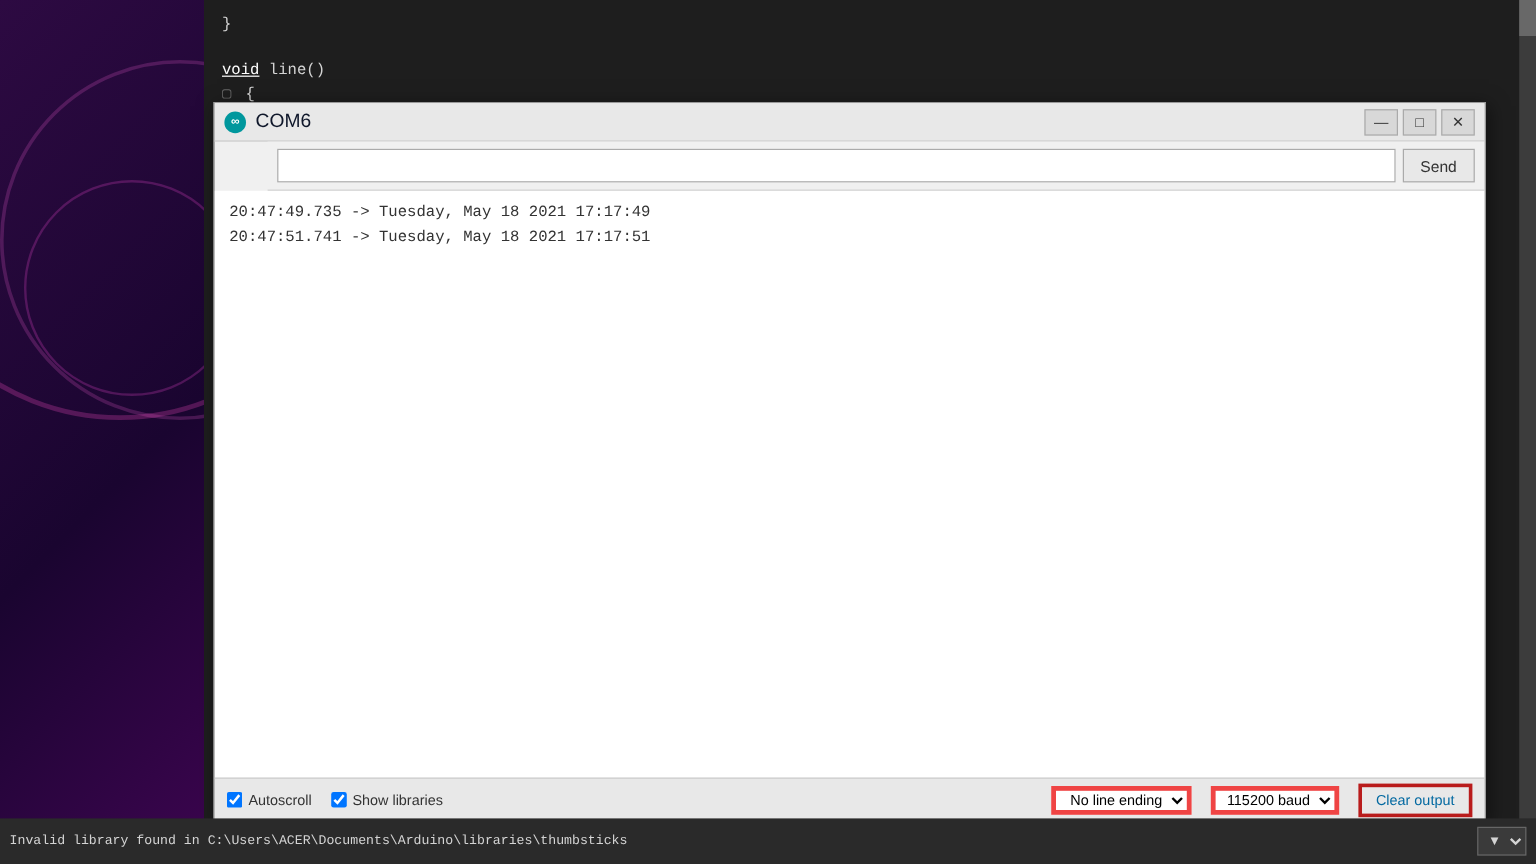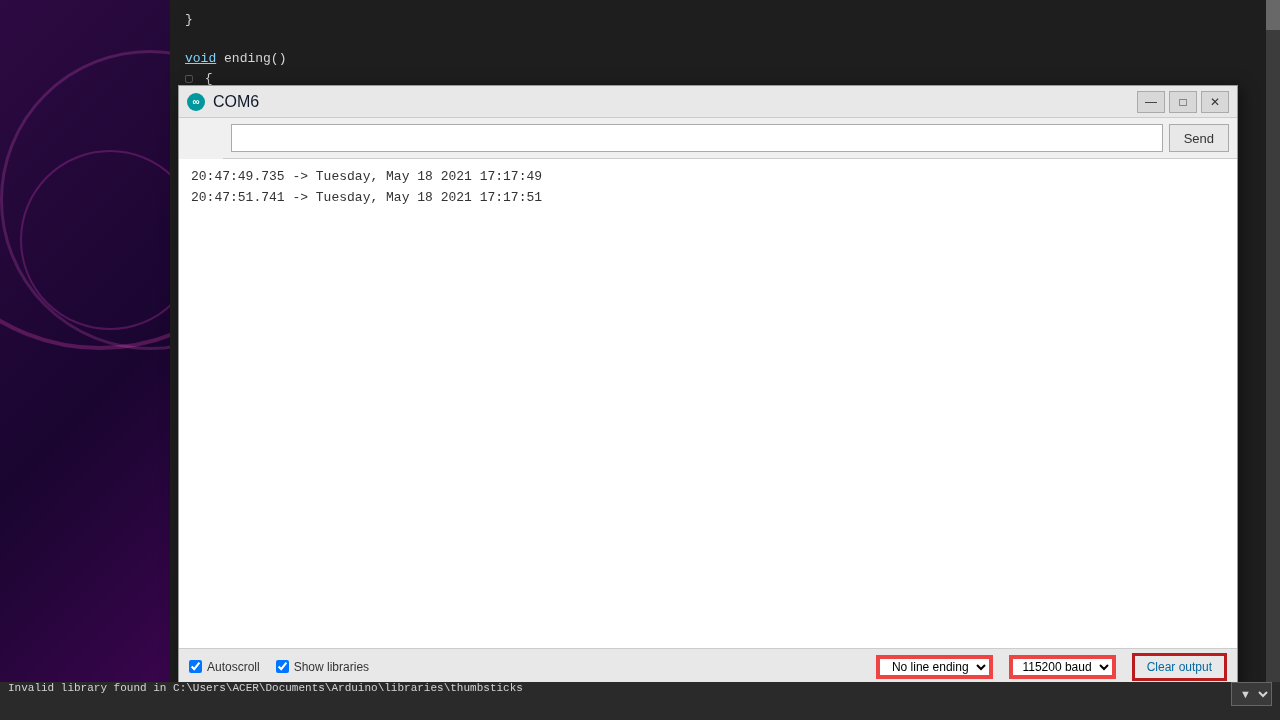--- a/index.html
+++ b/index.html
@@ -20,21 +20,21 @@
       right: 0;
       bottom: 0;
       background: #1e1e1e;
       font-family: 'Courier New', monospace;
       font-size: 13px;
       color: #d4d4d4;
       padding: 10px 15px;
     }
 
     .code-line { line-height: 1.5; }
-    .code-keyword { color: #7dd3fc; text-decoration: underline; }
+    .code-keyword { color: #ffffff; text-decoration: underline; }
     .code-text { color: #d4d4d4; }
     .code-fold { color: #666; margin-right: 4px; }
 
     
     .code-scrollbar {
       position: absolute;
       top: 0;
       right: 0;
       width: 14px;
       height: 100%;
@@ -202,21 +202,21 @@
 
     
     .taskbar-area {
       position: absolute;
       bottom: 0;
       left: 0;
       right: 0;
       height: 38px;
       background: #2a2a2a;
       display: flex;
-      align-items: flex-start;
+      align-items: center;
       padding: 0 8px;
     }
 
     .taskbar-text {
       font-family: 'Courier New', monospace;
       font-size: 11px;
       color: #d4d4d4;
       white-space: nowrap;
       overflow: hidden;
       flex: 1;
@@ -244,21 +244,21 @@
 
 <div style="position:absolute;top:-50px;left:-100px;width:400px;height:400px;border-radius:50%;border:4px solid rgba(255,80,200,0.25);"></div>
 <div style="position:absolute;top:50px;left:0px;width:300px;height:300px;border-radius:50%;border:3px solid rgba(255,100,220,0.2);"></div>
 <div style="position:absolute;top:150px;left:20px;width:180px;height:180px;border-radius:50%;border:2px solid rgba(200,60,180,0.3);"></div>
 
 <div class="code-editor-bg">
   <div class="code-line"><span class="code-text">  }</span></div>
   <div class="code-line">&nbsp;</div>
   <div class="code-line">
     <span class="code-keyword">void</span>
-    <span class="code-text"> ending()</span>
+    <span class="code-text"> line()</span>
   </div>
   <div class="code-line">
     <span class="code-fold">▢</span>
     <span class="code-text">{</span>
   </div>
 
   <div class="code-scrollbar">
     <div class="code-scrollbar-thumb"></div>
   </div>
 </div>

